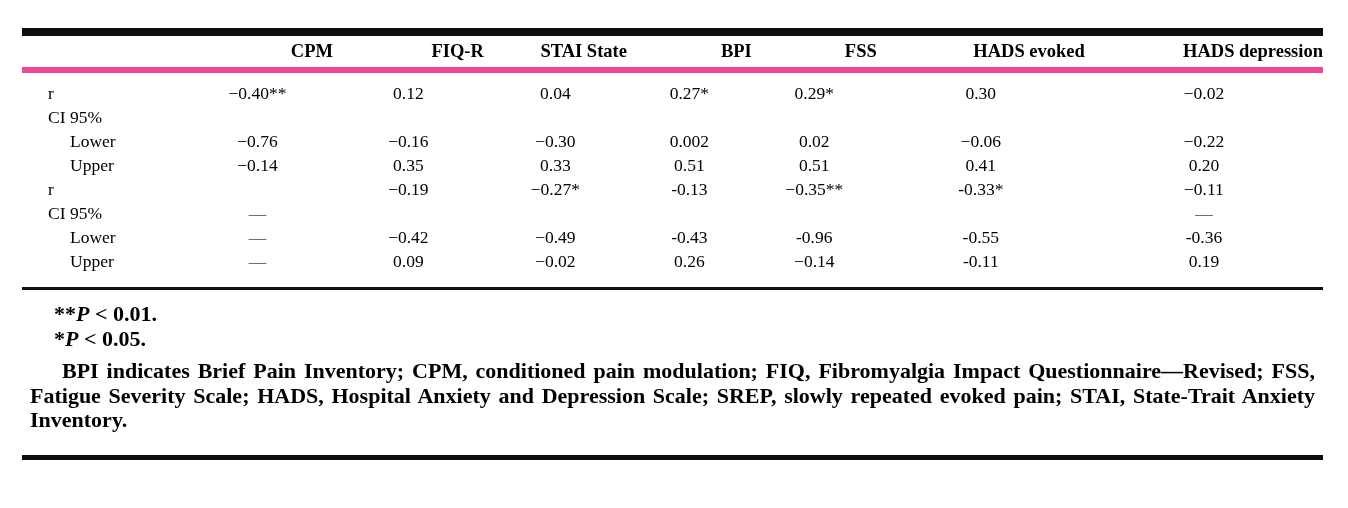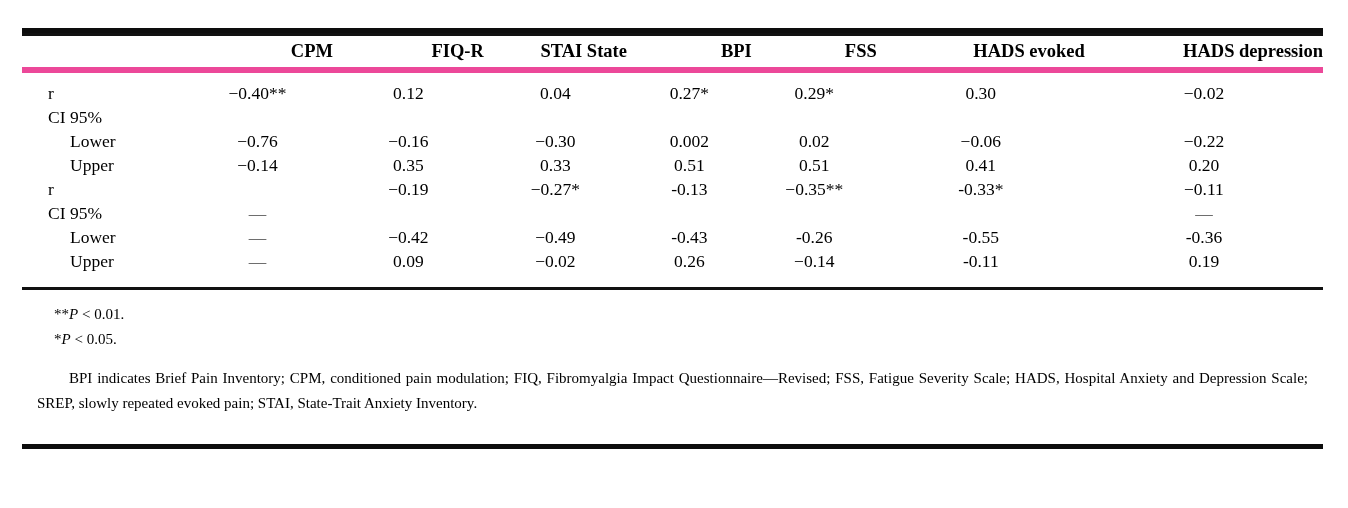--- a/index.html
+++ b/index.html
@@ -27,23 +27,23 @@
     font-size:17.5px;height:24px;text-align:center;vertical-align:middle;
     padding:0;white-space:nowrap;
   }
   tbody tr:first-child td{padding-top:8px;}
   tbody tr:last-child td{padding-bottom:14px;}
   td.lbl{text-align:left;}
   .ind0{padding-left:6px;}
   .ind1{padding-left:26px;}
   .ind2{padding-left:48px;}
   td.dash{color:#555;}
-  .footnotes{padding:12px 0 14px;font-size:15px;line-height:24.5px;}
+  .footnotes{padding:12px 0 14px;font-size:22px;line-height:24.5px;font-weight:bold;}
   .fn-sig{text-indent:32px;}
-  .fn-abbr{margin:15px;text-indent:32px;text-align:justify;}
+  .fn-abbr{margin:8px;text-indent:32px;text-align:justify;}
 </style>
 </head>
 <body>
 
 <div class="sheet">
 
   <div class="rule-thick"></div>
 
 
   <div class="rule-med"></div>
@@ -131,21 +131,21 @@
         <td></td>
         <td></td>
         <td class="dash">—</td>
       </tr>
       <tr>
         <td class="lbl ind2">Lower</td>
         <td class="dash">—</td>
         <td>−0.42</td>
         <td>−0.49</td>
         <td>-0.43</td>
-        <td>-0.26</td>
+        <td>-0.96</td>
         <td>-0.55</td>
         <td>-0.36</td>
       </tr>
       <tr>
         <td class="lbl ind2">Upper</td>
         <td class="dash">—</td>
         <td>0.09</td>
         <td>−0.02</td>
         <td>0.26</td>
         <td>−0.14</td>

